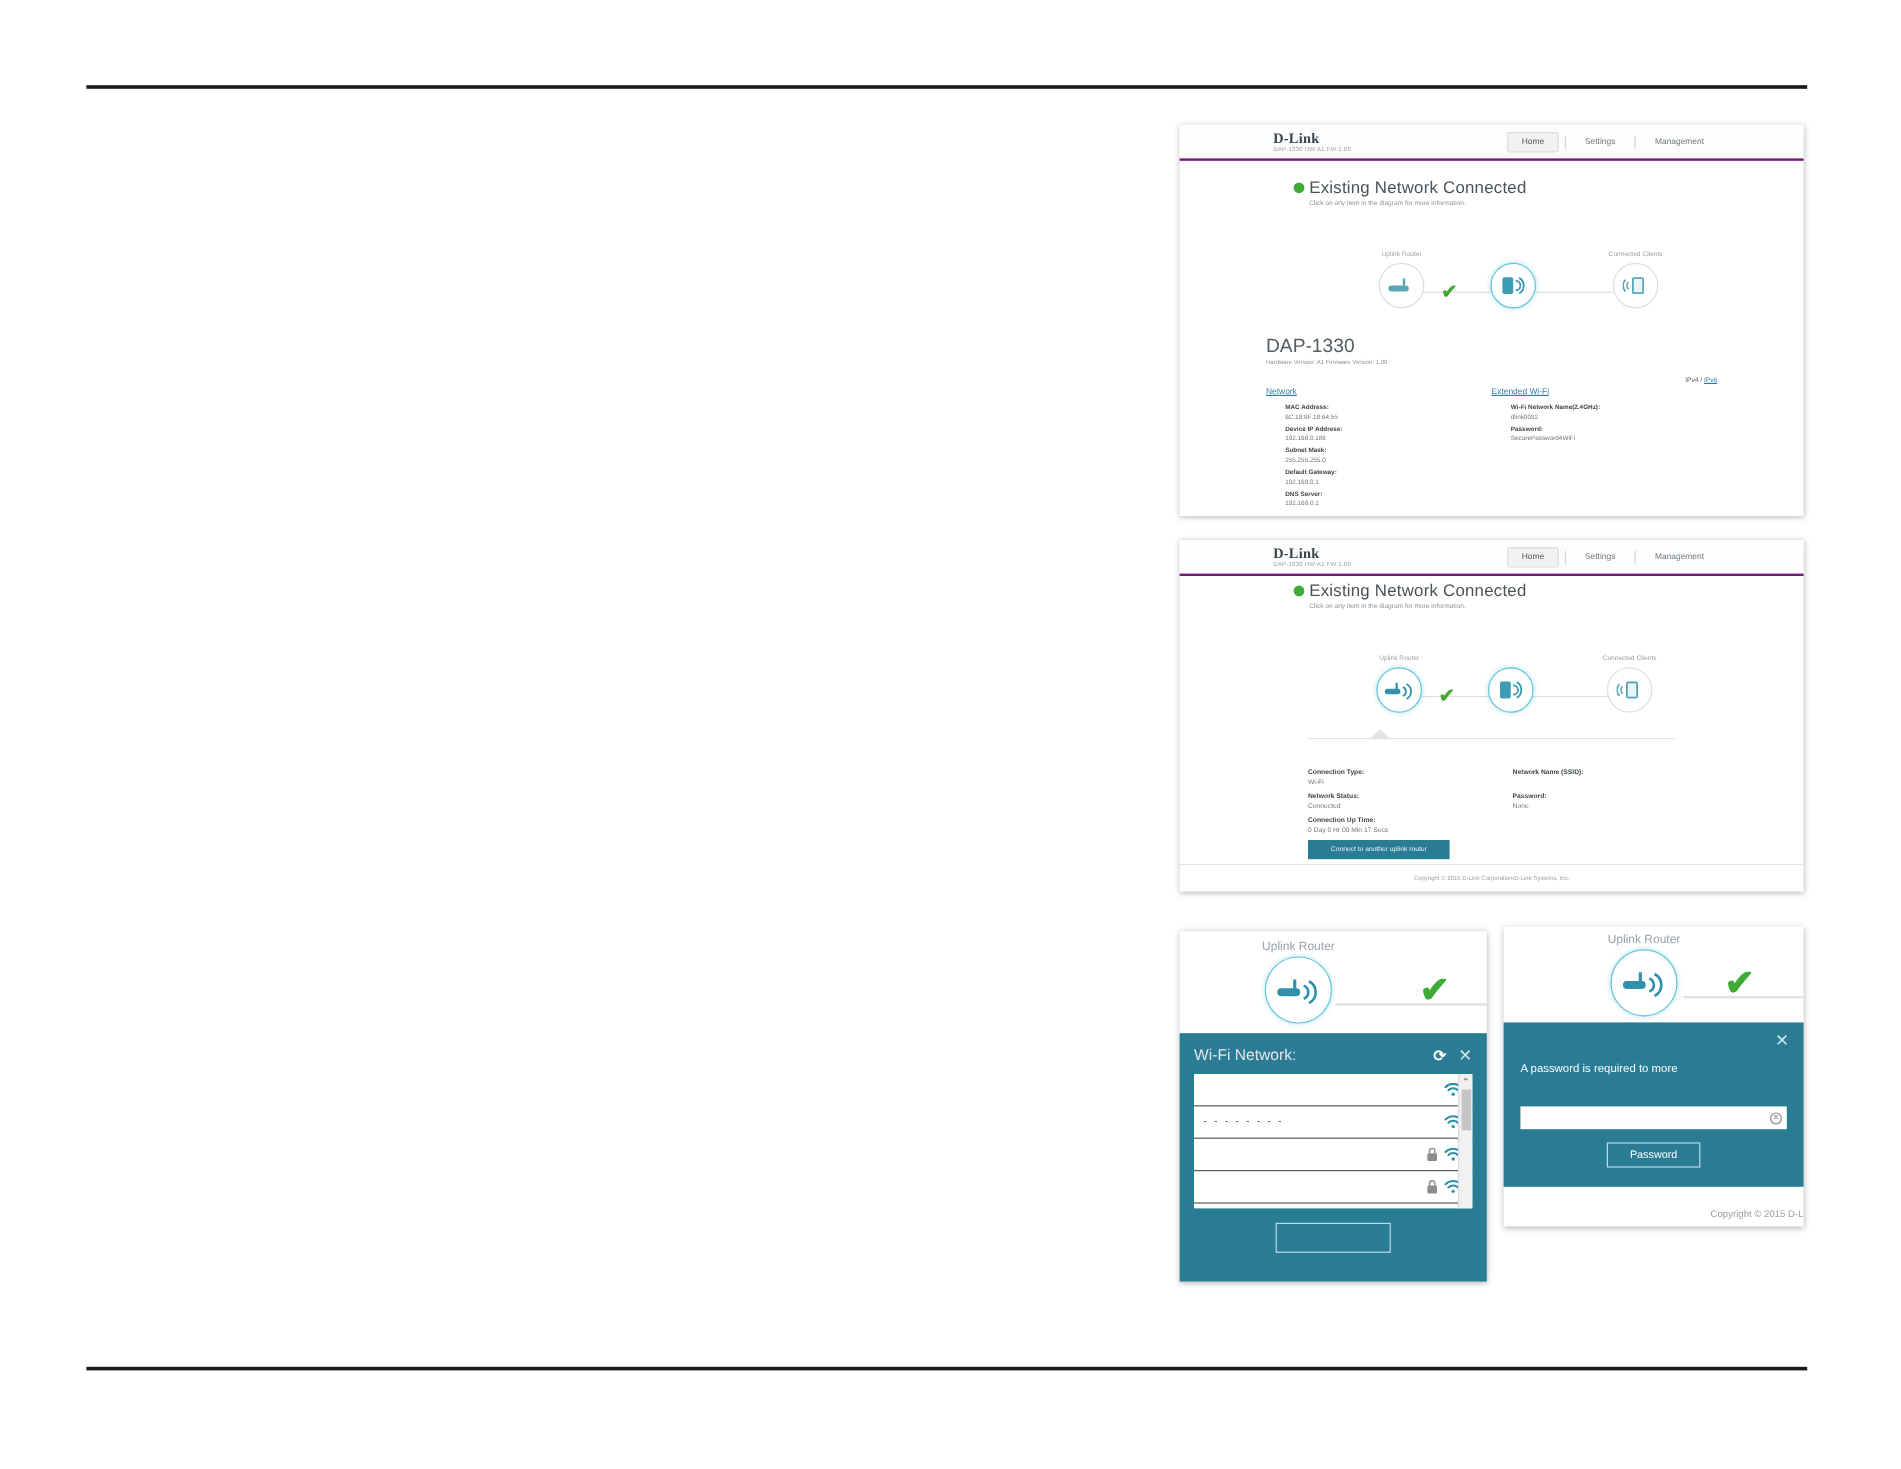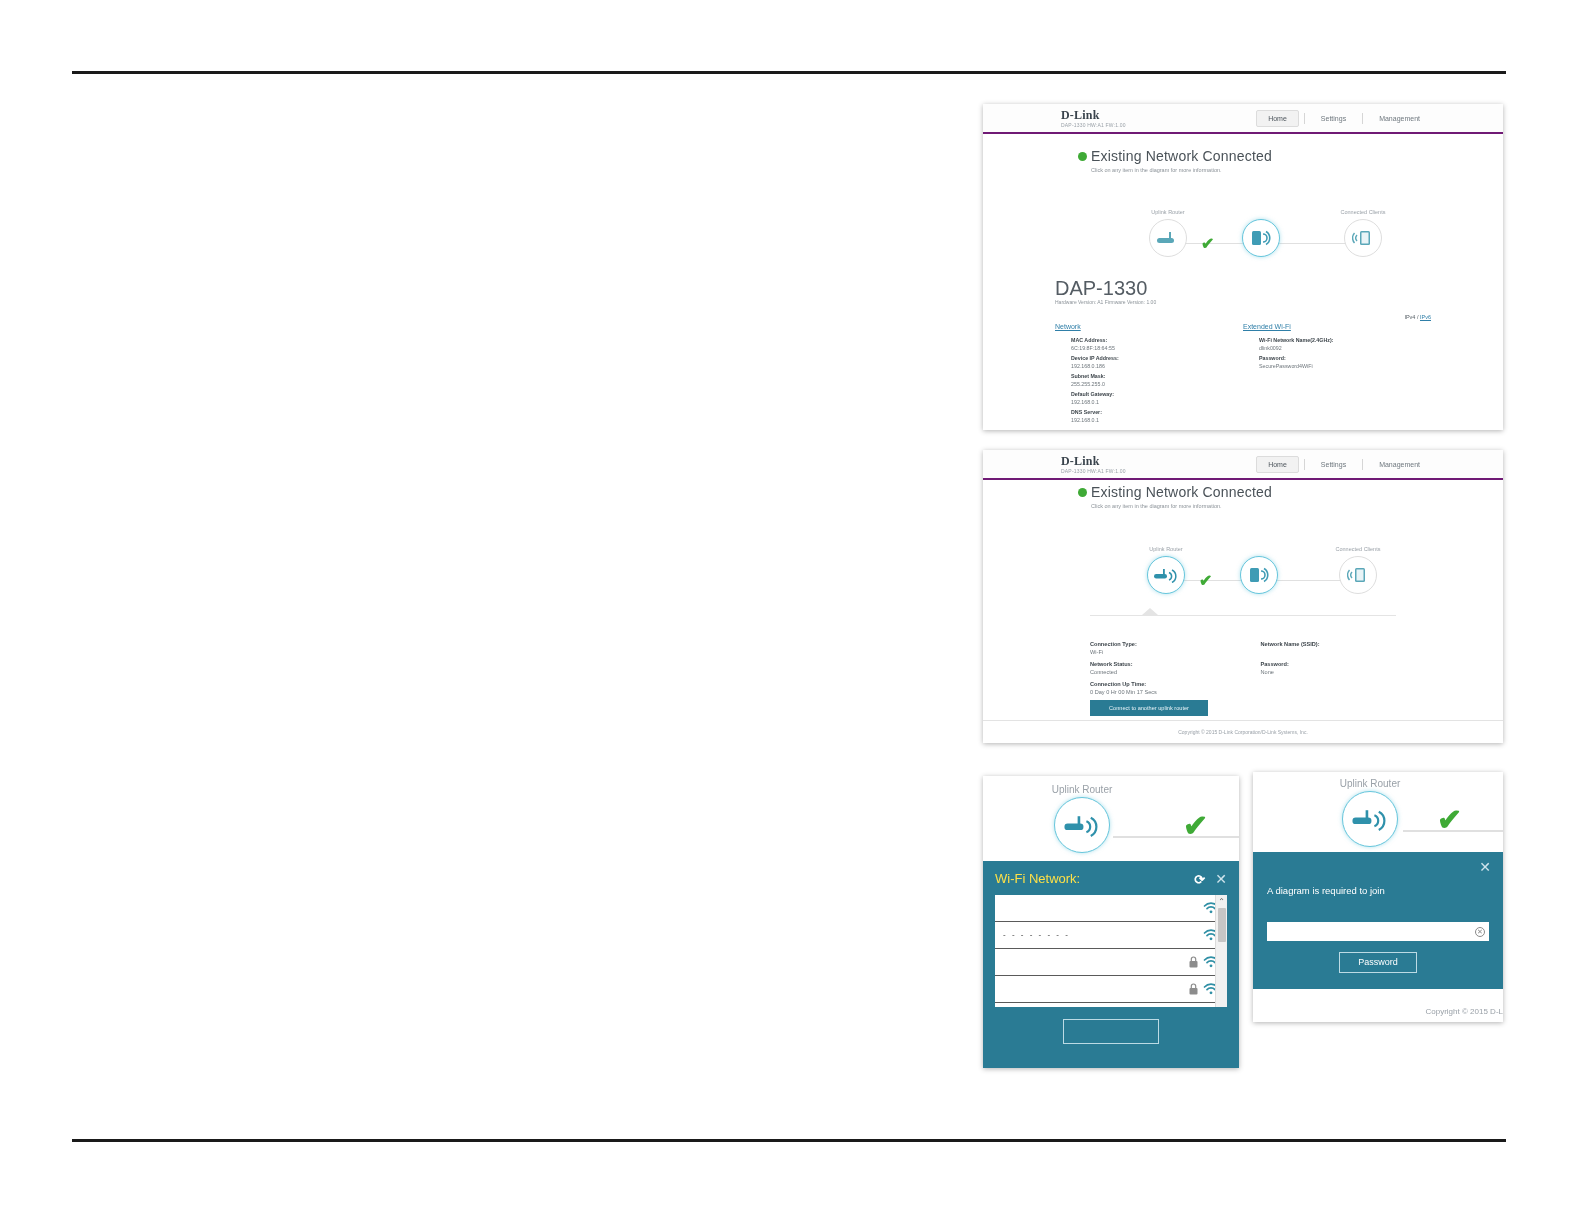--- a/index.html
+++ b/index.html
@@ -82,21 +82,21 @@
     position:absolute; color:#3faa36; font-size:16px; font-weight:bold;
     line-height:16px;
   }
   .caret {
     position:absolute; width:0; height:0;
     border-left:8px solid transparent; border-right:8px solid transparent;
     border-bottom:7px solid #e4e4e4;
   }
 
   
-  .dev-name { font-size:20px; color:#545c63; font-weight:300; line-height:17px; }
+  .dev-name { font-size:16px; color:#545c63; font-weight:300; line-height:17px; }
   .dev-ver { font-size:5px; color:#8d949a; line-height:7px; margin-top:2px; }
   .ipver { font-size:5.5px; color:#565f66; text-align:right; line-height:8px; }
   .ipver a { color:#2f7fa8; text-decoration:underline; }
   .sec-title {
     font-size:7px; color:#2f7fa8; text-decoration:underline;
     line-height:10px; margin-bottom:4px;
   }
   .kv { margin-left:16px; }
   .kv-k { font-size:5.3px; color:#3d454b; font-weight:bold; line-height:8px; }
   .kv-v { font-size:5.3px; color:#6d757b; line-height:8px; margin-bottom:2px; }
@@ -110,21 +110,21 @@
     background:#2a7b94; color:#eaf4f8; font-size:5.6px;
     padding:4px 0; width:118px; text-align:center; line-height:8px;
   }
   .copyright {
     font-size:5px; color:#9aa1a8; text-align:center; line-height:8px;
   }
   .ui-sep { height:1px; background:#e3e3e3; }
 
   
   .dlg { position:absolute; background:#2a7b94; }
-  .dlg-title { color:#fde047; font-size:13px; font-weight:300; line-height:16px; }
+  .dlg-title { color:#e5e5e5; font-size:13px; font-weight:300; line-height:16px; }
   .icon-btn { cursor:pointer; }
   .list-box { background:#ffffff; position:relative; overflow:hidden; }
   .list-row {
     height:27px; border-bottom:1px solid #5a5a5a;
     display:flex; align-items:center; padding:0 8px;
     position:relative;
   }
   .list-row:last-child { border-bottom:none; }
   .row-name {
     flex:1; font-size:8px; color:#333; letter-spacing:2px; line-height:10px;
@@ -447,21 +447,21 @@
         <path d="M16 5.5 a4 4 0 0 1 0 7.5" stroke="#2f91ab" stroke-width="1.5" fill="none"></path>
         <path d="M19 3 a7 7 0 0 1 0 12.5" stroke="#2f91ab" stroke-width="1.5" fill="none"></path>
       </svg>
     </div>
   </div>
   <div class="link-line" style="position:absolute; left:150px; top:58px; width:100px; height:2px;"></div>
   <div class="check" style="position:absolute; left:184px; top:40px; font-size:30px;">✔</div>
 
   <div class="dlg" style="left:0px; top:80px; width:250px; height:137px;">
     <div class="x-close icon-btn" style="position:absolute; right:12px; top:8px;">✕</div>
-    <div class="pw-msg" style="position:absolute; left:14px; top:32px;">A diagram is required to join</div>
+    <div class="pw-msg" style="position:absolute; left:14px; top:32px;">A password is required to more</div>
     <div class="pw-input" style="position:absolute; left:14px; right:14px; top:70px;">
       <div class="pw-clear">✕</div>
     </div>
     <div class="btn-outline" style="position:absolute; left:50%; transform:translateX(-50%); top:100px; width:78px; padding:4px 0;">Password</div>
   </div>
 
   <div class="copyright" style="position:absolute; right:0; bottom:6px; text-align:center; font-size:8px; white-space:nowrap;">Copyright © 2015 D-L</div>
 </div>
 
 </body></html>

